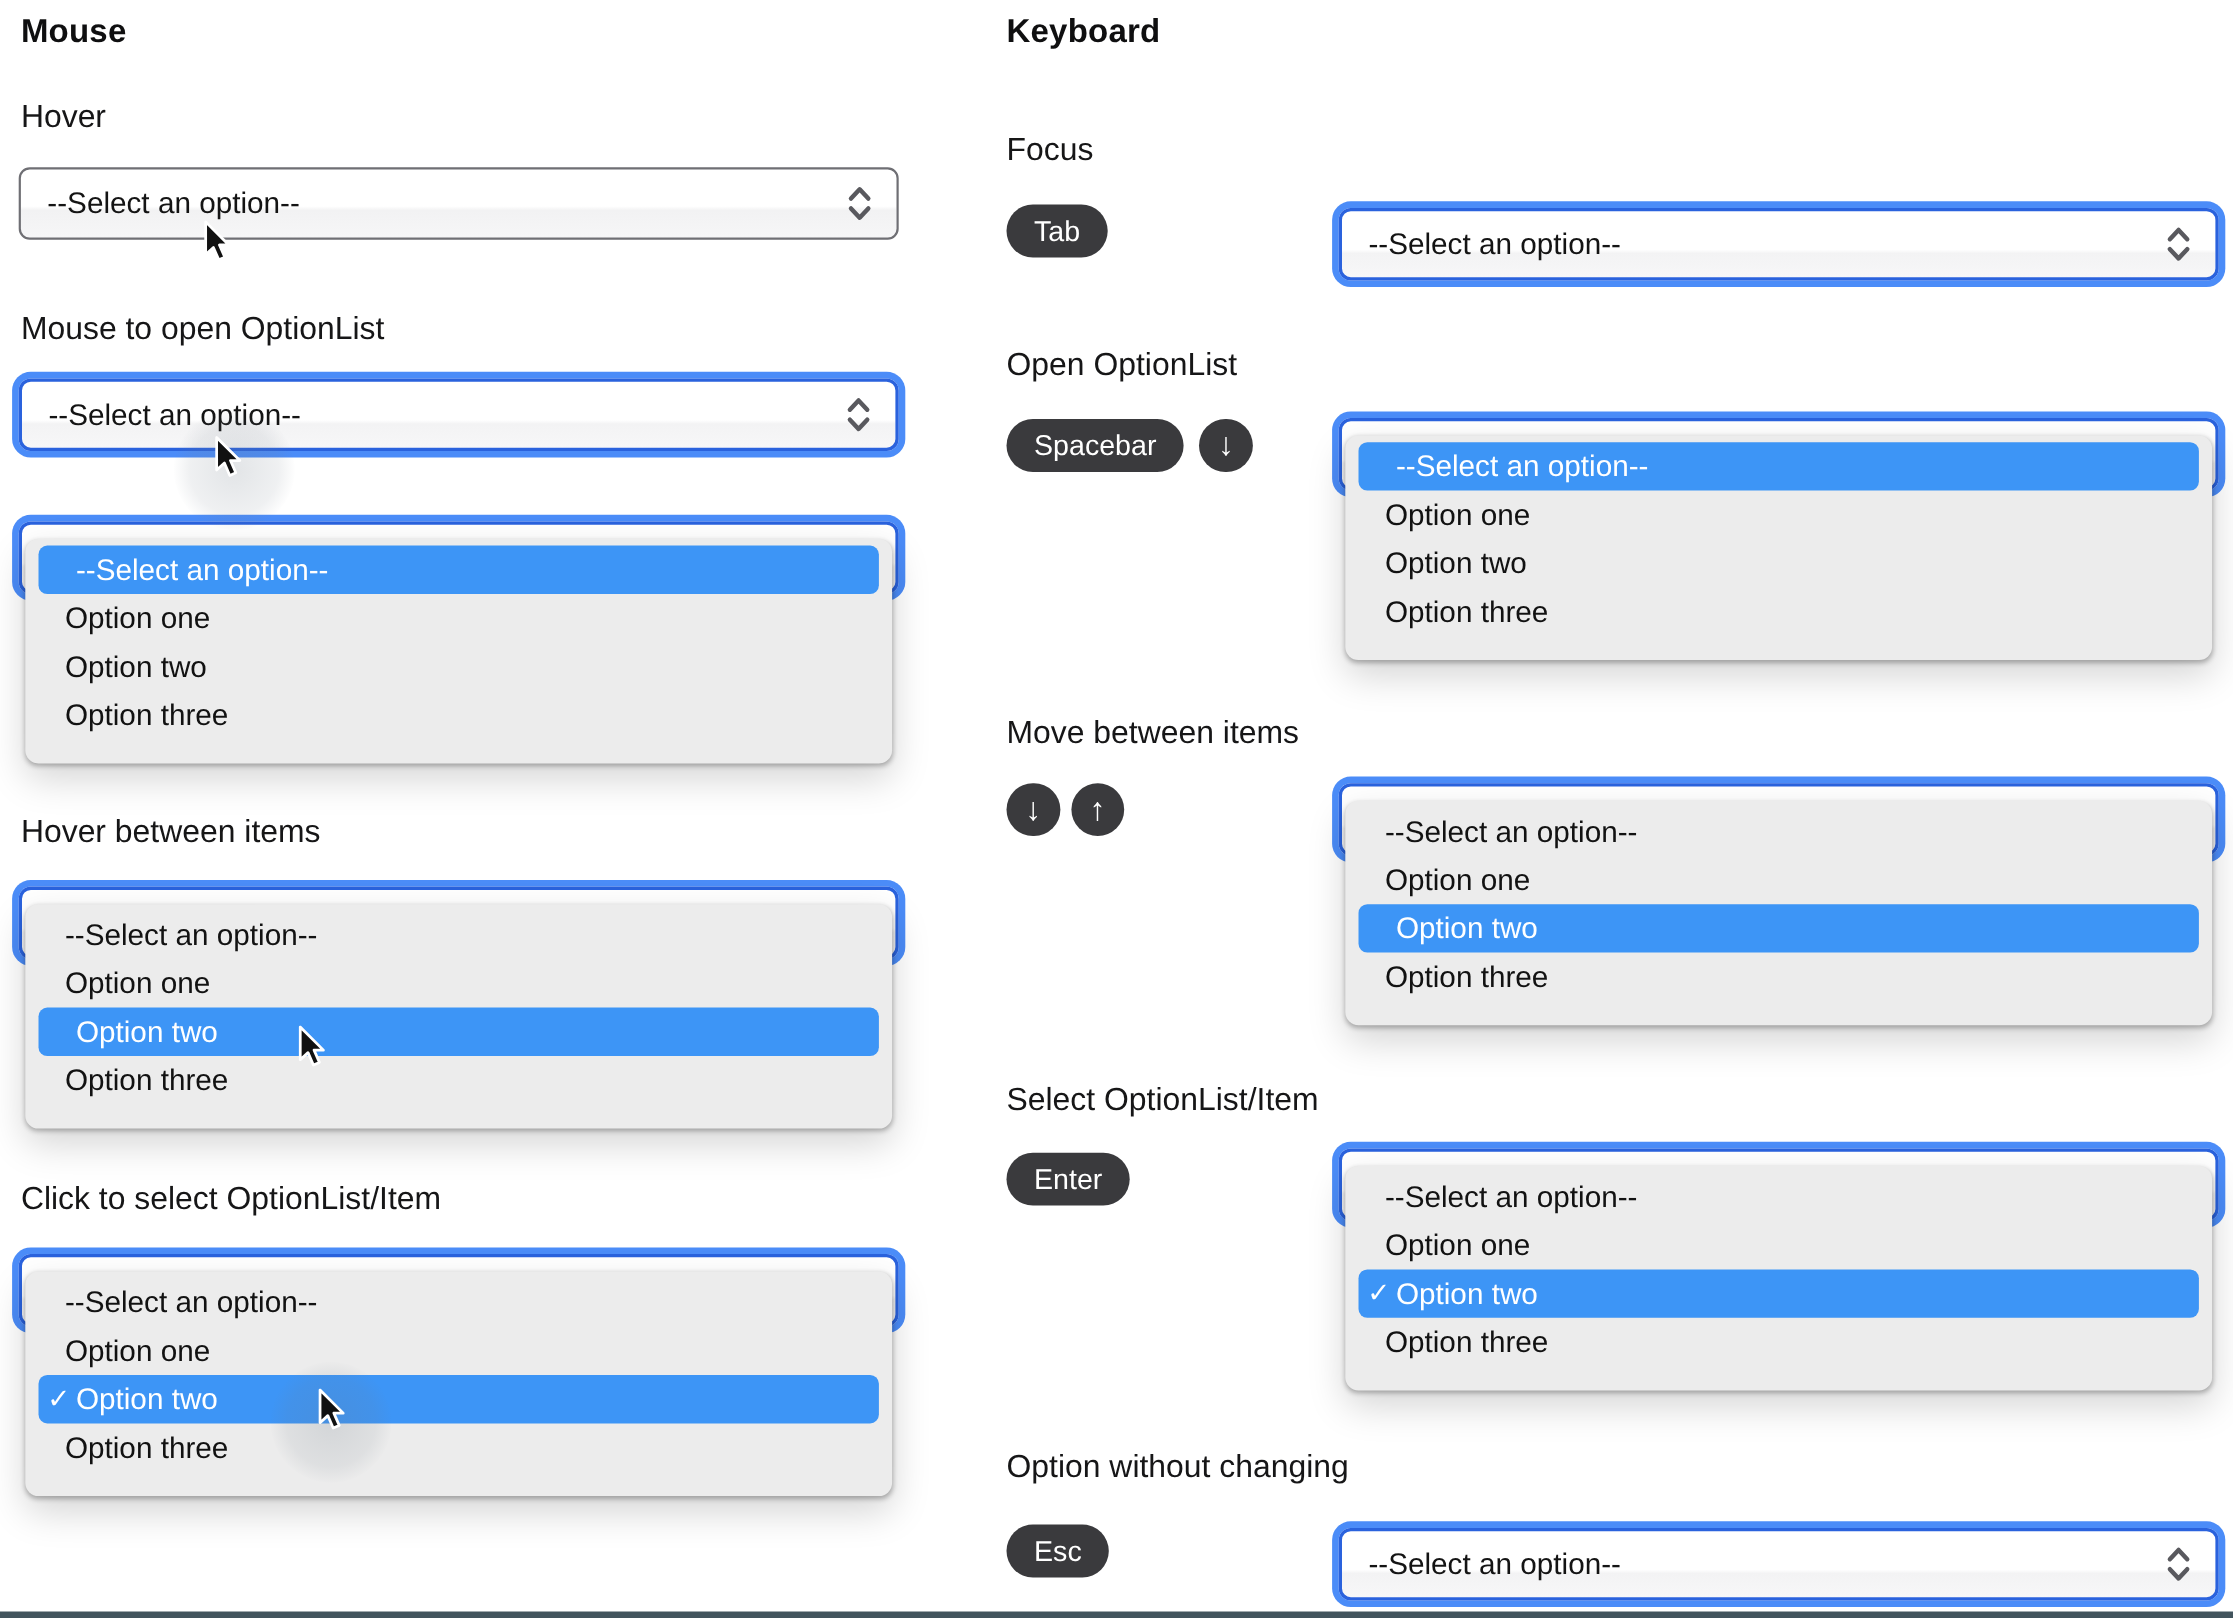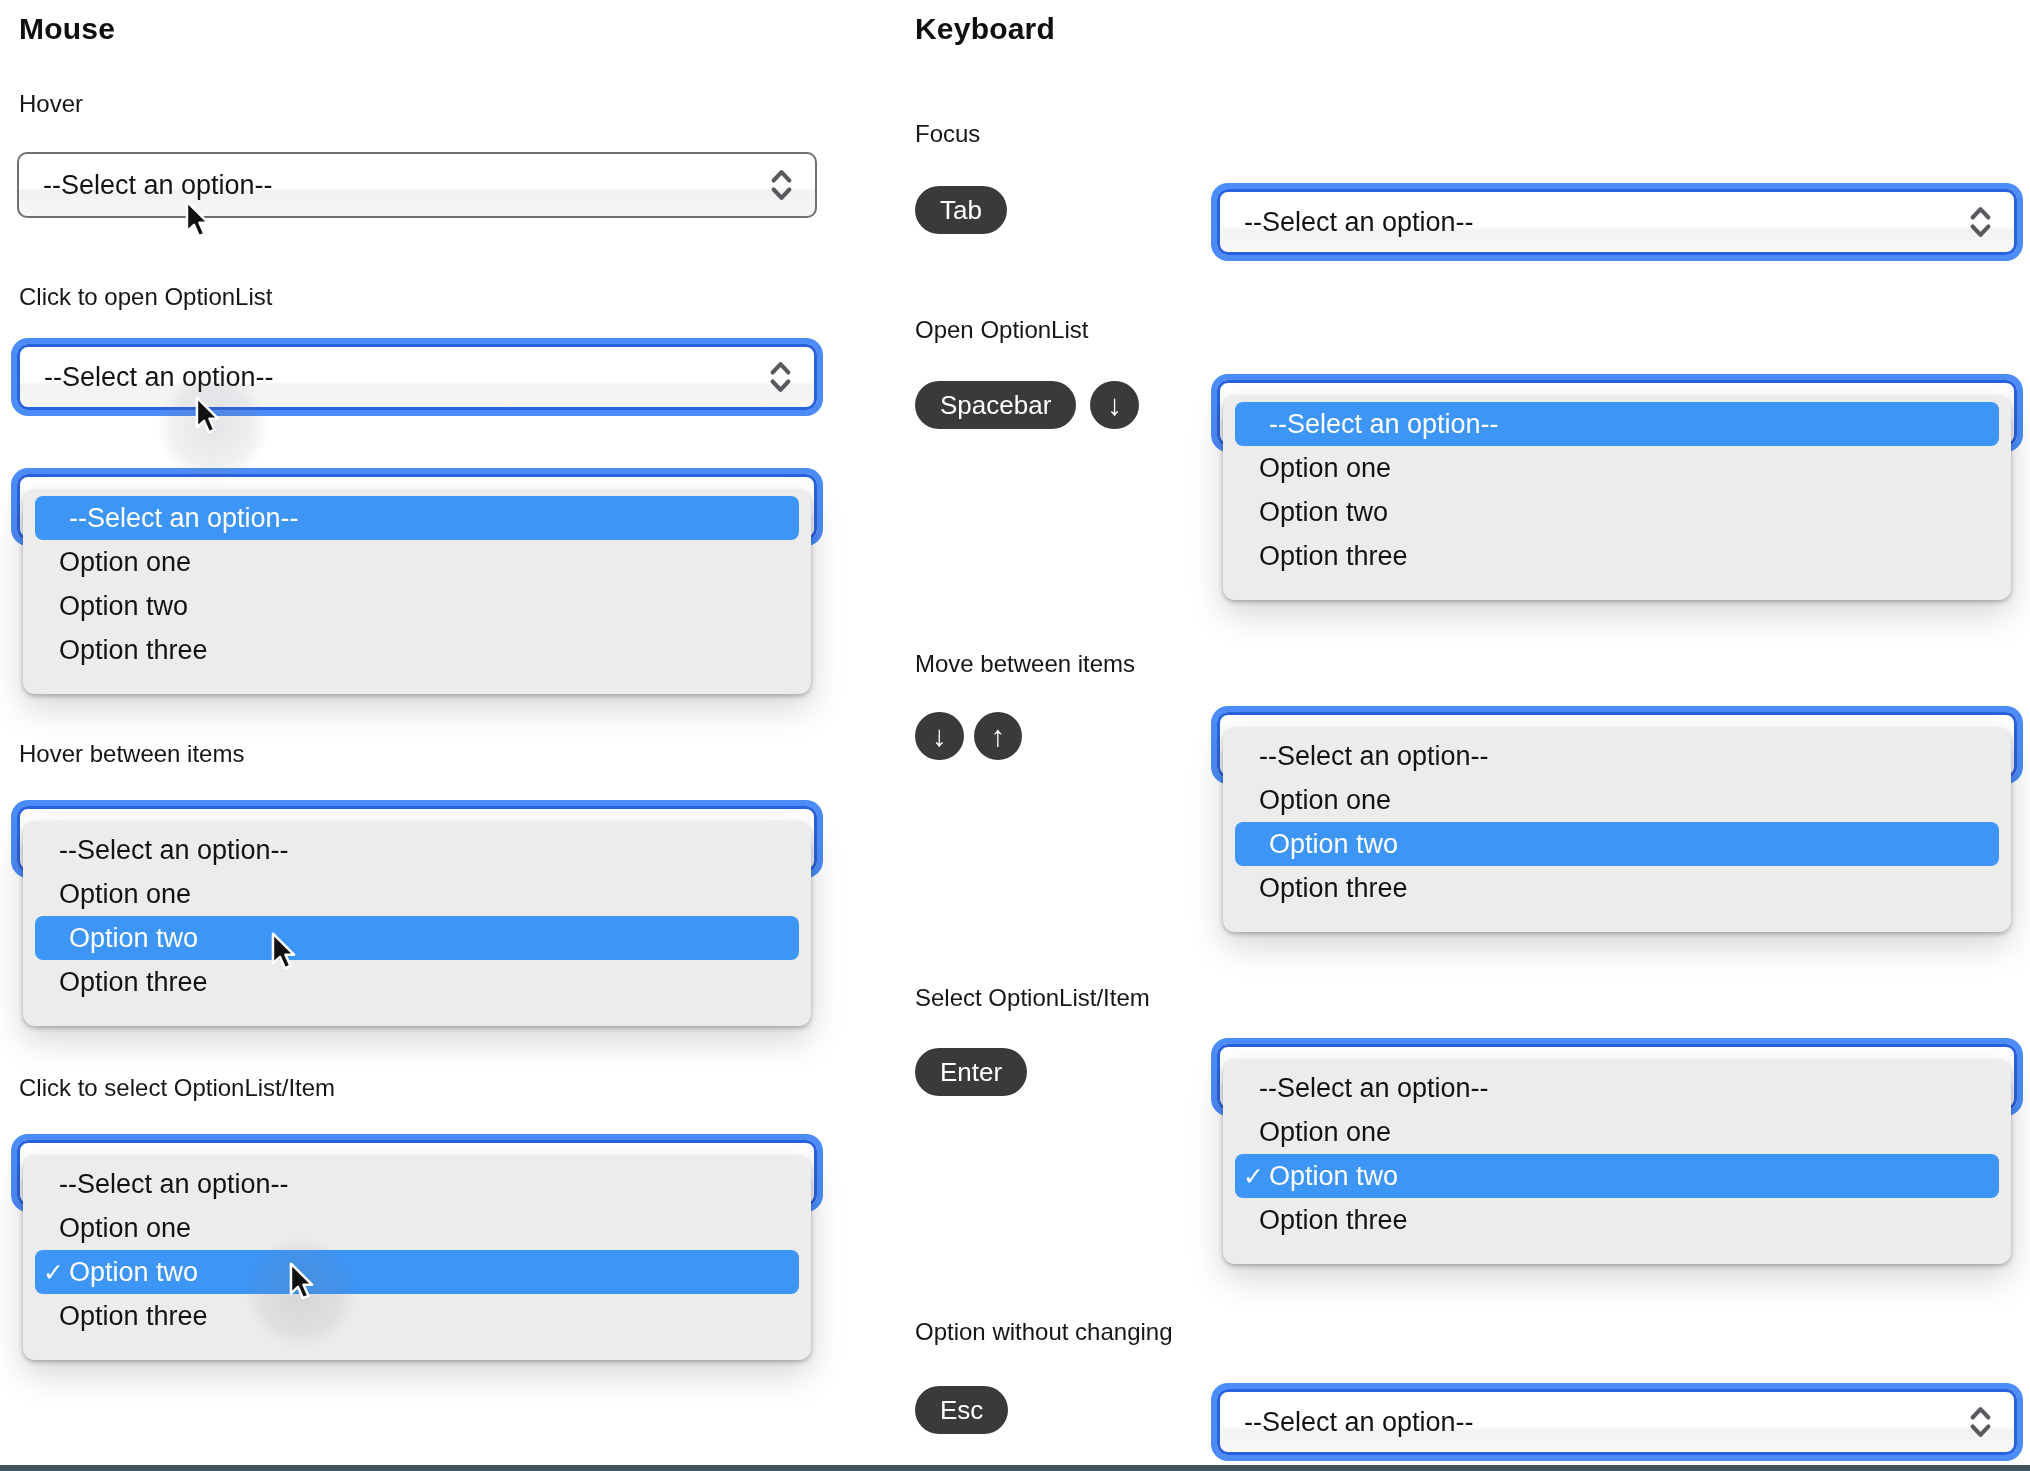--- a/index.html
+++ b/index.html
@@ -3,21 +3,21 @@
 <meta charset="utf-8">
 <style>
   html,body{margin:0;padding:0;background:#fff;}
   body{
     width:2030px;height:1471px;position:relative;overflow:hidden;
     font-family:"Liberation Sans","DejaVu Sans",sans-serif;
     color:#141414;-webkit-font-smoothing:antialiased;
   }
   .abs{position:absolute;}
   h2{margin:0;font-size:30px;font-weight:700;color:#0f0f10;letter-spacing:.2px;}
-  h3{margin:0;font-size:24px;font-weight:400;color:#161617;}
+  h3{margin:0;font-size:29px;font-weight:400;color:#161617;}
   
   .select{
     width:800px;height:66px;box-sizing:border-box;
     border:2px solid #6f6f74;border-radius:10px;
     background:linear-gradient(180deg,#ffffff 0%,#ffffff 54%,#f2f2f3 60%,#f6f6f7 100%);
     display:flex;align-items:center;justify-content:space-between;
     padding:0 20px 0 24px;font-size:27px;color:#141414;
   }
   .select.focused{
     border:3px solid #2a62dd;border-radius:11px;
@@ -70,21 +70,21 @@
 <h3 class="abs" style="left:19px;top:90px;">Hover</h3>
 
 <div class="select abs" style="left:17px;top:152px;">
   <span>--Select an option--</span>
   <svg class="chev" viewBox="0 0 24 32">
     <path d="M5 12 L12 4.5 L19 12" fill="none" stroke="#59595e" stroke-width="3.6" stroke-linecap="round" stroke-linejoin="round"></path>
     <path d="M5 20 L12 27.5 L19 20" fill="none" stroke="#59595e" stroke-width="3.6" stroke-linecap="round" stroke-linejoin="round"></path>
   </svg>
 </div>
 
-<h3 class="abs" style="left:19px;top:283px;">Click to open OptionList</h3>
+<h3 class="abs" style="left:19px;top:283px;">Mouse to open OptionList</h3>
 
 <div class="select focused abs" style="left:17px;top:344px;">
   <span>--Select an option--</span>
   <svg class="chev" viewBox="0 0 24 32">
     <path d="M5 12 L12 4.5 L19 12" fill="none" stroke="#59595e" stroke-width="3.6" stroke-linecap="round" stroke-linejoin="round"></path>
     <path d="M5 20 L12 27.5 L19 20" fill="none" stroke="#59595e" stroke-width="3.6" stroke-linecap="round" stroke-linejoin="round"></path>
   </svg>
 </div>
 
 <div class="combo" style="left:11px;top:468px;height:226px;">

